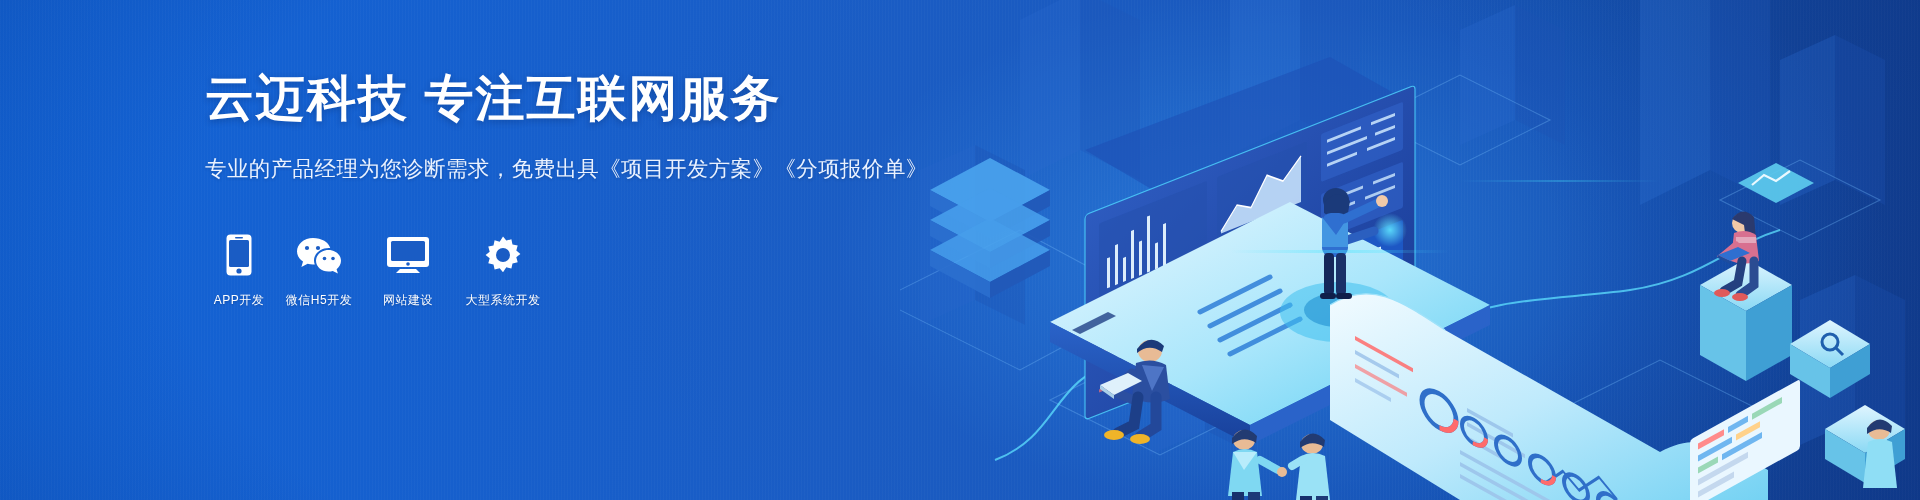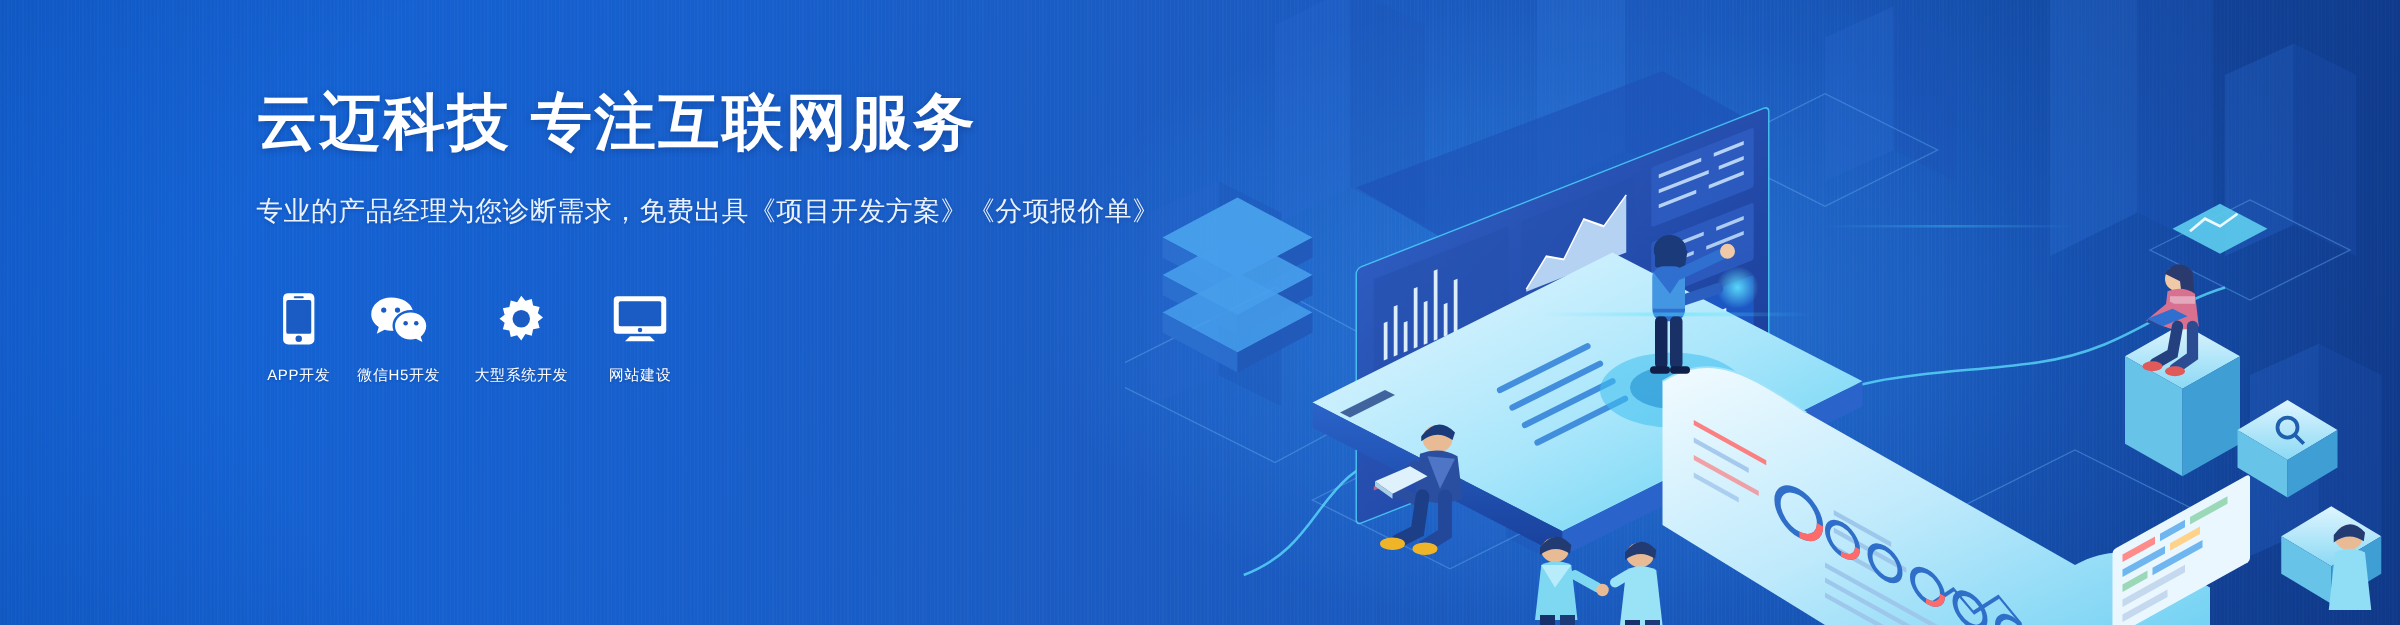--- a/index.html
+++ b/index.html
@@ -467,37 +467,37 @@
           <circle cx="11" cy="12" r="2.1" fill="#1a5cc4"></circle>
           <circle cx="22" cy="12" r="2.1" fill="#1a5cc4"></circle>
           <path d="M45 24.8 C45 18.8 39.4 14 32.5 14 C25.6 14 20 18.8 20 24.8 c0 6 5.6 10.8 12.5 10.8 c1.5 0 3 -.2 4.3 -.6 l5.1 2.6 l -1.3 -4.3 C43.1 31.2 45 28.2 45 24.8 Z" fill="#ffffff"></path>
           <circle cx="28.5" cy="22.5" r="1.8" fill="#1a5cc4"></circle>
           <circle cx="37" cy="22.5" r="1.8" fill="#1a5cc4"></circle>
         </svg>
       </div>
       <div class="svc-label">微信H5开发</div>
     </div>
 
-    <div class="service" style="width:104px;">
-      <div class="svc-icon">
-        <svg width="40" height="40" viewBox="0 0 40 40" xmlns="http://www.w3.org/2000/svg">
-          <path d="M20 1.5 l3.3 4.1 l5.1 -1.4 l1.1 5.2 l5.2 1.1 l-1.4 5.1 l4.1 3.3 l-4.1 3.3 l1.4 5.1 l-5.2 1.1 l-1.1 5.2 l-5.1 -1.4 L20 37.3 l-3.3 -4.1 l-5.1 1.4 l-1.1 -5.2 l-5.2 -1.1 l1.4 -5.1 L2.6 20 l4.1 -3.3 l-1.4 -5.1 l5.2 -1.1 l1.1 -5.2 l5.1 1.4 Z" fill="#ffffff"></path>
-          <circle cx="20" cy="20" r="7" fill="#1a5cc4"></circle>
-        </svg>
-      </div>
-      <div class="svc-label">大型系统开发</div>
-    </div>
-
     <div class="service" style="width:86px;">
       <div class="svc-icon">
         <svg width="44" height="38" viewBox="0 0 44 38" xmlns="http://www.w3.org/2000/svg">
           <rect x="1" y="1" width="42" height="30" rx="3" fill="#ffffff"></rect>
           <rect x="5" y="5" width="34" height="20" rx="1.5" fill="#1a5cc4"></rect>
           <circle cx="22" cy="28" r="1.8" fill="#1a5cc4"></circle>
           <polygon points="14,33 30,33 34,37 10,37" fill="#ffffff"></polygon>
         </svg>
       </div>
       <div class="svc-label">网站建设</div>
     </div>
 
+    <div class="service" style="width:104px;">
+      <div class="svc-icon">
+        <svg width="40" height="40" viewBox="0 0 40 40" xmlns="http://www.w3.org/2000/svg">
+          <path d="M20 1.5 l3.3 4.1 l5.1 -1.4 l1.1 5.2 l5.2 1.1 l-1.4 5.1 l4.1 3.3 l-4.1 3.3 l1.4 5.1 l-5.2 1.1 l-1.1 5.2 l-5.1 -1.4 L20 37.3 l-3.3 -4.1 l-5.1 1.4 l-1.1 -5.2 l-5.2 -1.1 l1.4 -5.1 L2.6 20 l4.1 -3.3 l-1.4 -5.1 l5.2 -1.1 l1.1 -5.2 l5.1 1.4 Z" fill="#ffffff"></path>
+          <circle cx="20" cy="20" r="7" fill="#1a5cc4"></circle>
+        </svg>
+      </div>
+      <div class="svc-label">大型系统开发</div>
+    </div>
+
   </div>
 
 </div>
 
 </body></html>

